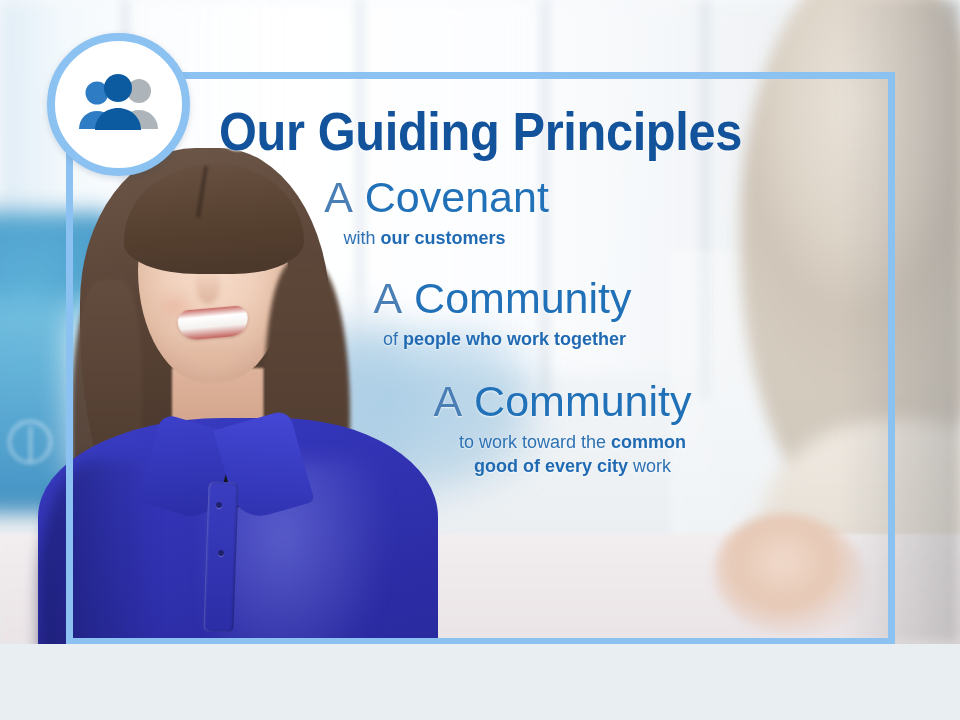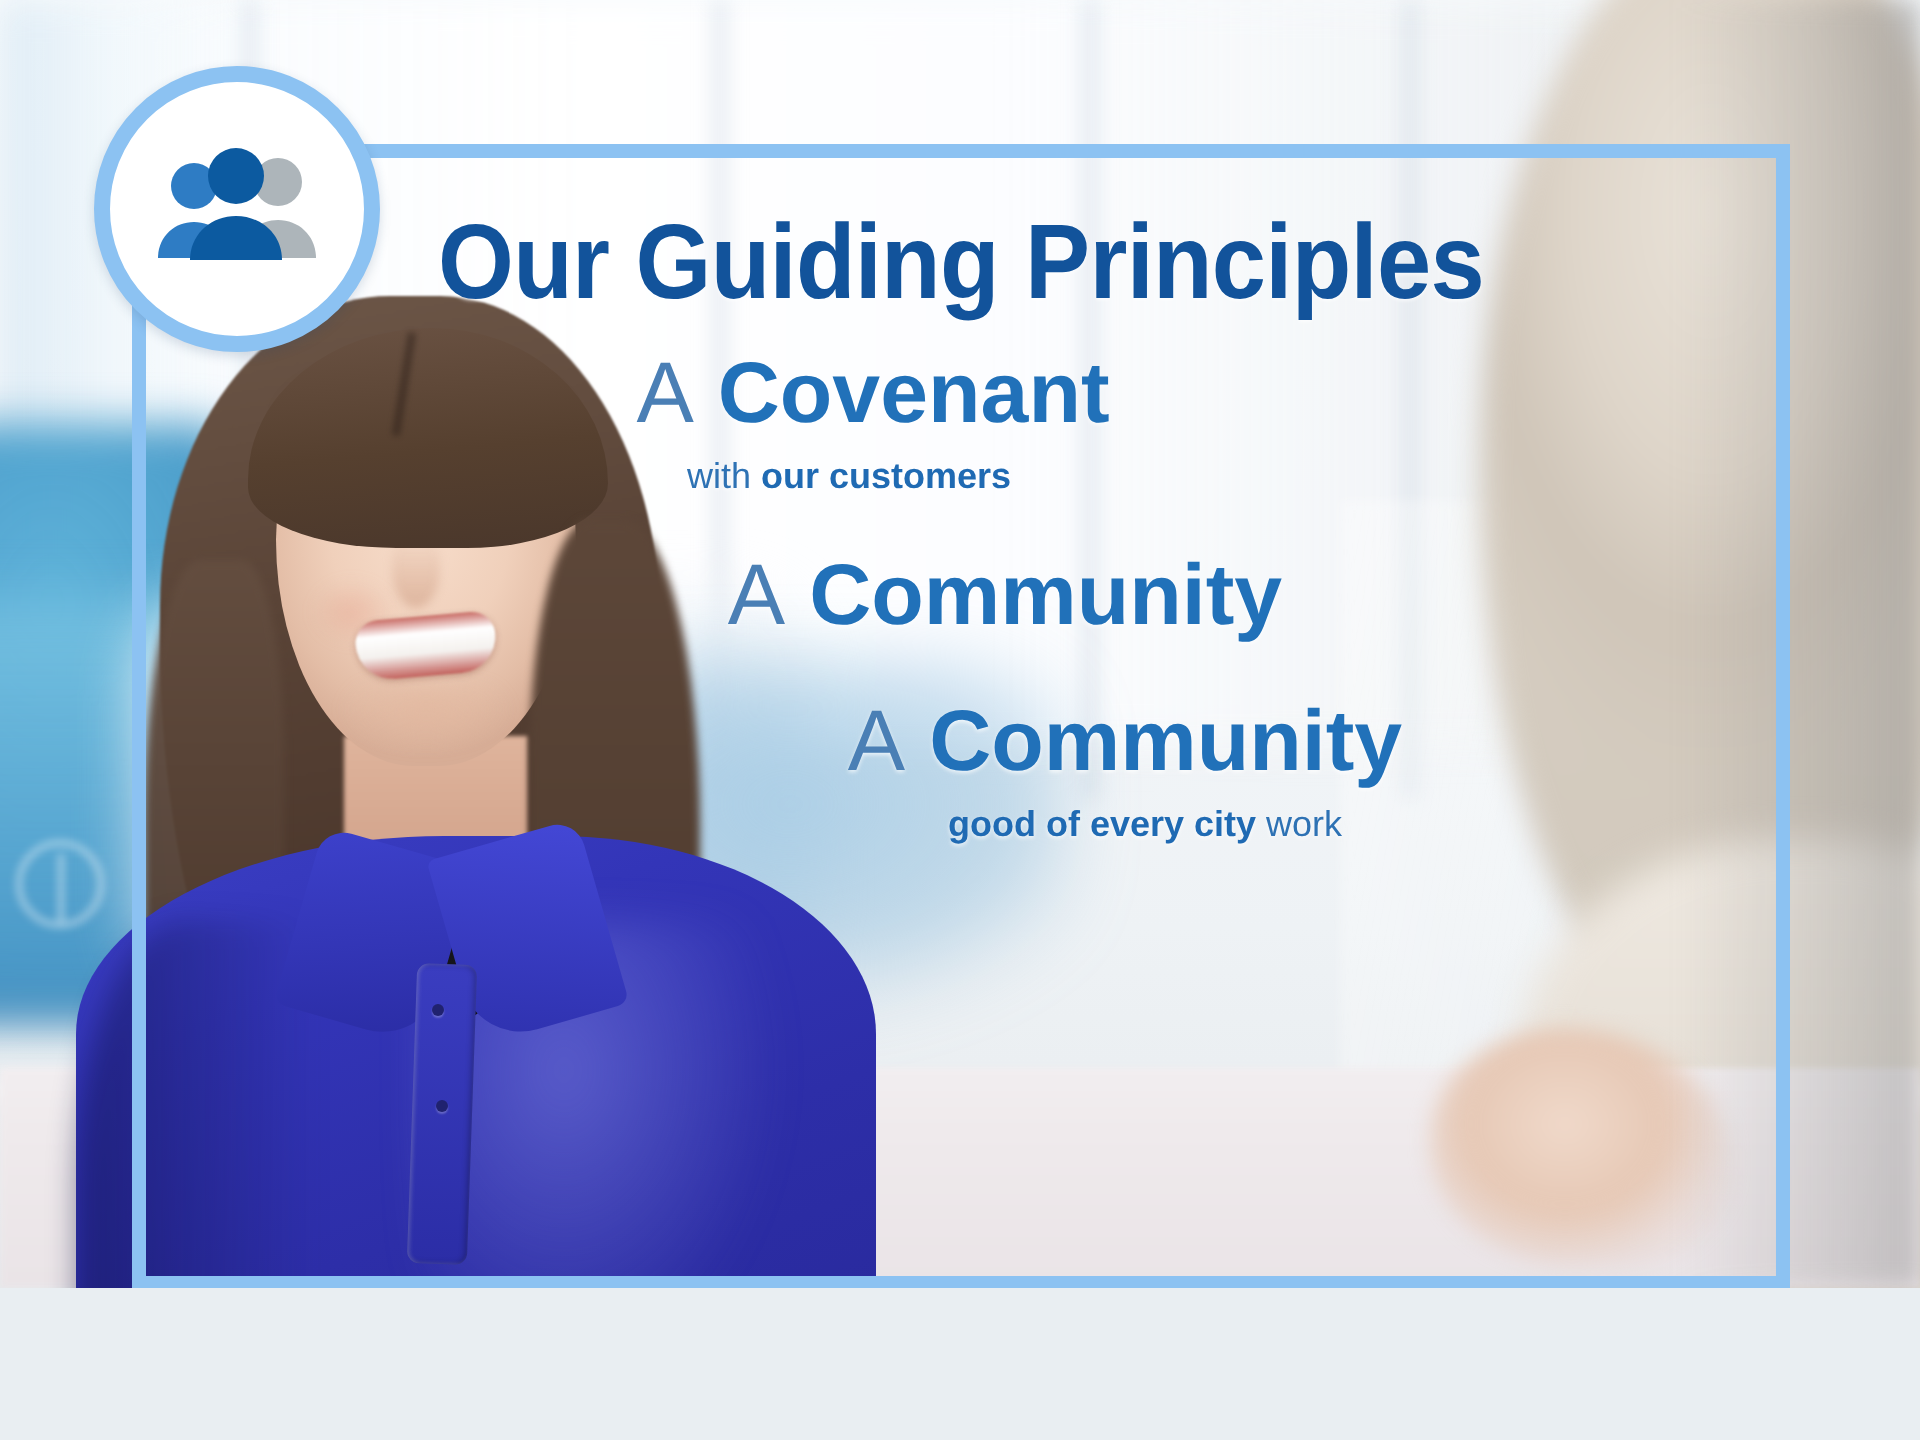--- a/index.html
+++ b/index.html
@@ -354,21 +354,21 @@
 
   .principle{ margin-top:14px; }
   .p-title{
     text-align:center;
     font-size:43px;
     line-height:1.1;
     color:#2c74bc;
     text-shadow:0 1px 2px rgba(255,255,255,.75);
   }
   .p-title .art{ font-weight:300; color:#4a7fb5; }
-  .p-title .word{ font-weight:bold; color:#2171b9; }
+  .p-title .word{ font-weight:normal; color:#2171b9; }
 
   .p-sub{
     text-align:center;
     font-size:18px;
     line-height:1.32;
     color:#2e72b4;
     font-weight:400;
     margin-top:6px;
     text-shadow:0 1px 2px rgba(255,255,255,.75);
   }
@@ -489,27 +489,29 @@
         <div><span>with </span><b>our customers</b></div>
       </div>
     </div>
 
     <div class="principle p2">
       <div class="p-title">
         <span class="art">A</span>
         <span class="word">Community</span>
       </div>
       <div class="p-sub">
+        <div><span>of </span><b>people who work together</b></div>
       </div>
     </div>
 
     <div class="principle p3">
       <div class="p-title">
         <span class="art">A</span>
         <span class="word">Community</span>
       </div>
       <div class="p-sub">
+        <div><span>to work toward the </span><b>common</b></div>
         <div><b>good of every city</b><span> work</span></div>
       </div>
     </div>
 
   </div>
 </div>
 
 </body></html>

